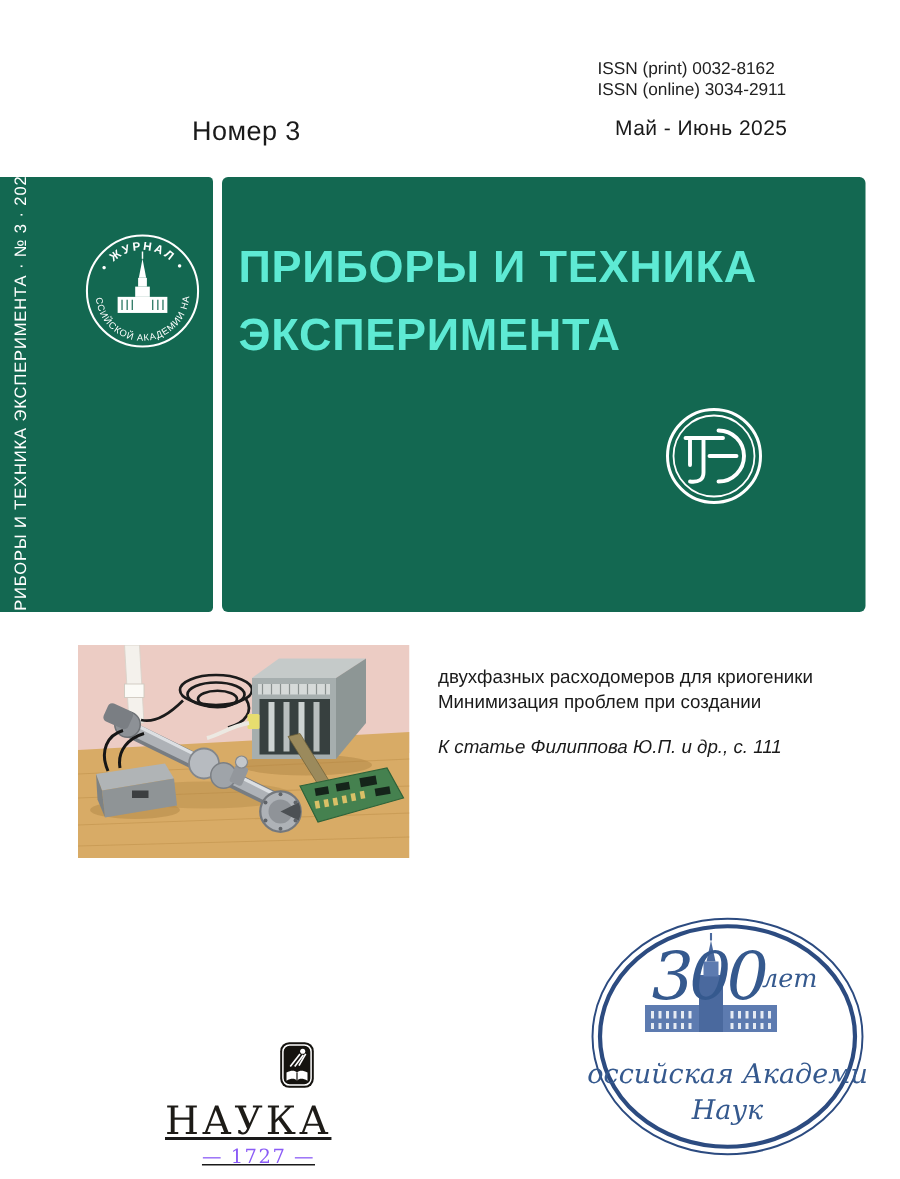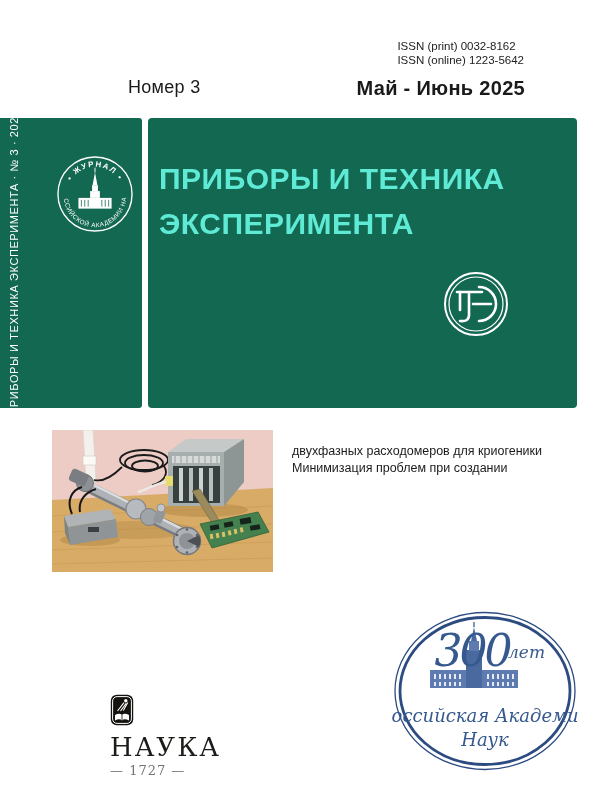--- a/index.html
+++ b/index.html
@@ -4,55 +4,55 @@
 <style>
   html,body{margin:0;padding:0;background:#ffffff;}
   #cover{
     position:relative;width:600px;height:786px;background:#ffffff;overflow:hidden;
     font-family:"Liberation Sans",sans-serif;color:#1a1a1a;
   }
   
   .issn-block{position:absolute;top:39px;right:76px;text-align:left;
     font-size:11.5px;line-height:14px;color:#222;}
   .issue-label{position:absolute;top:77px;left:128px;font-size:18px;font-weight:normal;letter-spacing:.3px;}
-  .issue-period{position:absolute;top:77px;right:75px;font-size:20px;font-weight:bold;letter-spacing:.3px;}
+  .issue-period{position:absolute;top:77px;right:75px;font-size:14px;font-weight:normal;letter-spacing:.3px;}
   
   .spine-panel{position:absolute;top:118px;left:0;width:142px;height:290px;
     background:#136851;border-radius:0 3px 3px 0;}
   .main-panel{position:absolute;top:118px;left:148px;width:429px;height:290px;
     background:#136851;border-radius:4px;}
   .spine-text{position:absolute;left:14px;top:145px;transform:translate(-50%,-50%) rotate(-90deg);
     white-space:nowrap;color:#ffffff;font-size:11px;letter-spacing:.6px;}
   .ras-seal{position:absolute;left:56px;top:36px;width:78px;height:80px;}
   .cover-title{position:absolute;left:11px;top:38px;color:#5eead4;font-weight:bold;
     font-size:30px;line-height:45px;letter-spacing:.5px;white-space:nowrap;}
   .pte-seal{position:absolute;left:294px;top:152px;width:68px;height:68px;}
   
   .photo{position:absolute;left:52px;top:430px;width:221px;height:142px;}
   
   .caption{position:absolute;left:292px;top:443px;width:250px;font-size:12.5px;line-height:17px;color:#1a1a1a;}
   .caption .ref{margin-top:13px;font-style:italic;}
   
-  .publisher{position:absolute;left:110px;top:694px;width:100px;text-align:left;}
+  .publisher{position:absolute;left:110px;top:694px;width:100px;text-align:right;text-decoration:underline;}
   .publisher .name{font-family:"DejaVu Serif",serif;font-size:26px;letter-spacing:2px;
     color:#1d1b17;margin-top:4px;line-height:26px;}
   .publisher .founded{font-family:"DejaVu Serif",serif;font-size:13px;letter-spacing:1px;
-    color:#737373;margin-top:3px;}
+    color:#8b5cf6;margin-top:3px;}
   
   .anniversary{position:absolute;left:392px;top:610px;width:186px;height:162px;}
   .serif-it{font-family:"DejaVu Serif",serif;font-style:italic;}
 </style>
 </head>
 <body>
 
 <div id="cover">
 
   <div class="issn-block">
     <div>ISSN (print) 0032-8162</div>
-    <div>ISSN (online) 1223-5642</div>
+    <div>ISSN (online) 3034-2911</div>
   </div>
   <div class="issue-label">Номер 3</div>
   <div class="issue-period">Май - Июнь 2025</div>
 
   <div class="spine-panel">
     <div class="spine-text">ПРИБОРЫ И ТЕХНИКА ЭКСПЕРИМЕНТА · № 3 · 2025</div>
 
     <svg class="ras-seal" viewBox="0 0 80 80">
       <circle cx="40" cy="40" r="38" fill="none" stroke="#ffffff" stroke-width="1.4"></circle>
       <defs>
@@ -209,20 +209,21 @@
         <rect x="176" y="100.5" width="3" height="5" transform="rotate(-10 177 102)"></rect>
         <rect x="182" y="99" width="3" height="5" transform="rotate(-10 183 101)"></rect>
         <rect x="188" y="97.5" width="3" height="5" transform="rotate(-10 189 99)"></rect>
       </g>
     </g>
   </svg>
 
   <div class="caption">
     <div>двухфазных расходомеров для криогеники</div>
     <div>Минимизация проблем при создании</div>
+    <div class="ref">К статье Филиппова Ю.П. и др., с. 111</div>
   </div>
 
   <div class="publisher">
     <svg width="24" height="32" viewBox="0 0 24 32">
       <rect x="0.8" y="0.8" width="22.4" height="30.4" rx="6" fill="#15130f"></rect>
       <rect x="2.6" y="2.6" width="18.8" height="26.8" rx="4.5" fill="none" stroke="#ffffff" stroke-width="1"></rect>
       <path d="M5,21 C8,19.4 10.5,19.4 12,21 C13.5,19.4 16,19.4 19,21 L19,26.5 C16,24.8 13.5,24.8 12,26.5 C10.5,24.8 8,24.8 5,26.5 Z" fill="#ffffff"></path>
       <line x1="12" y1="21" x2="12" y2="26.5" stroke="#15130f" stroke-width="0.8"></line>
       <circle cx="15.8" cy="6.8" r="1.7" fill="#ffffff"></circle>
       <g stroke="#ffffff" stroke-width="1.1">

